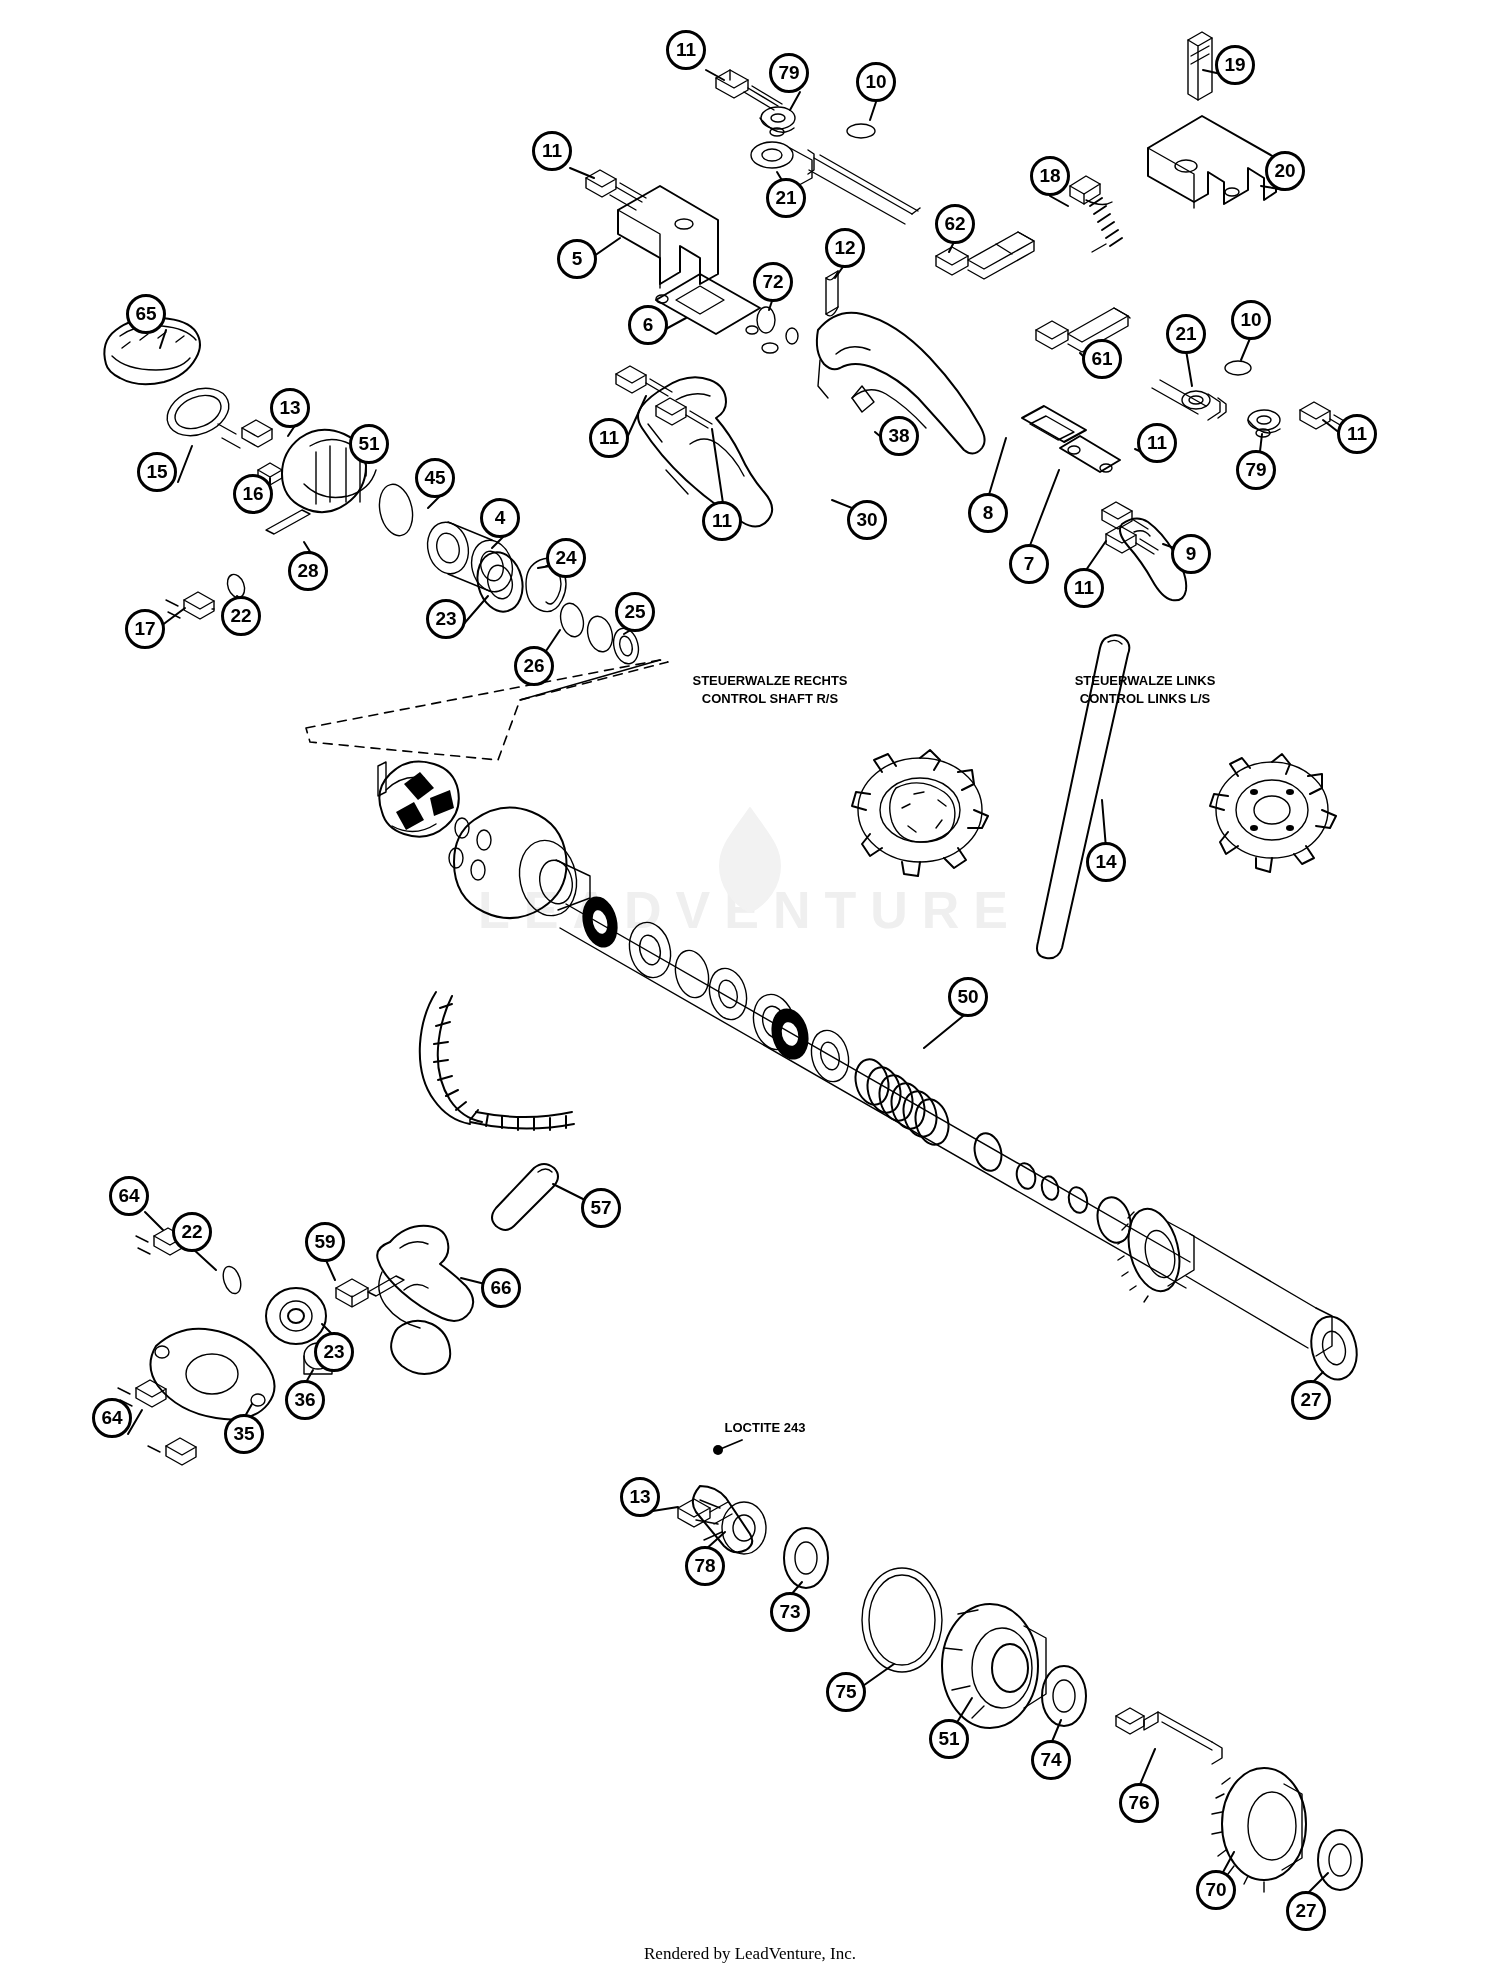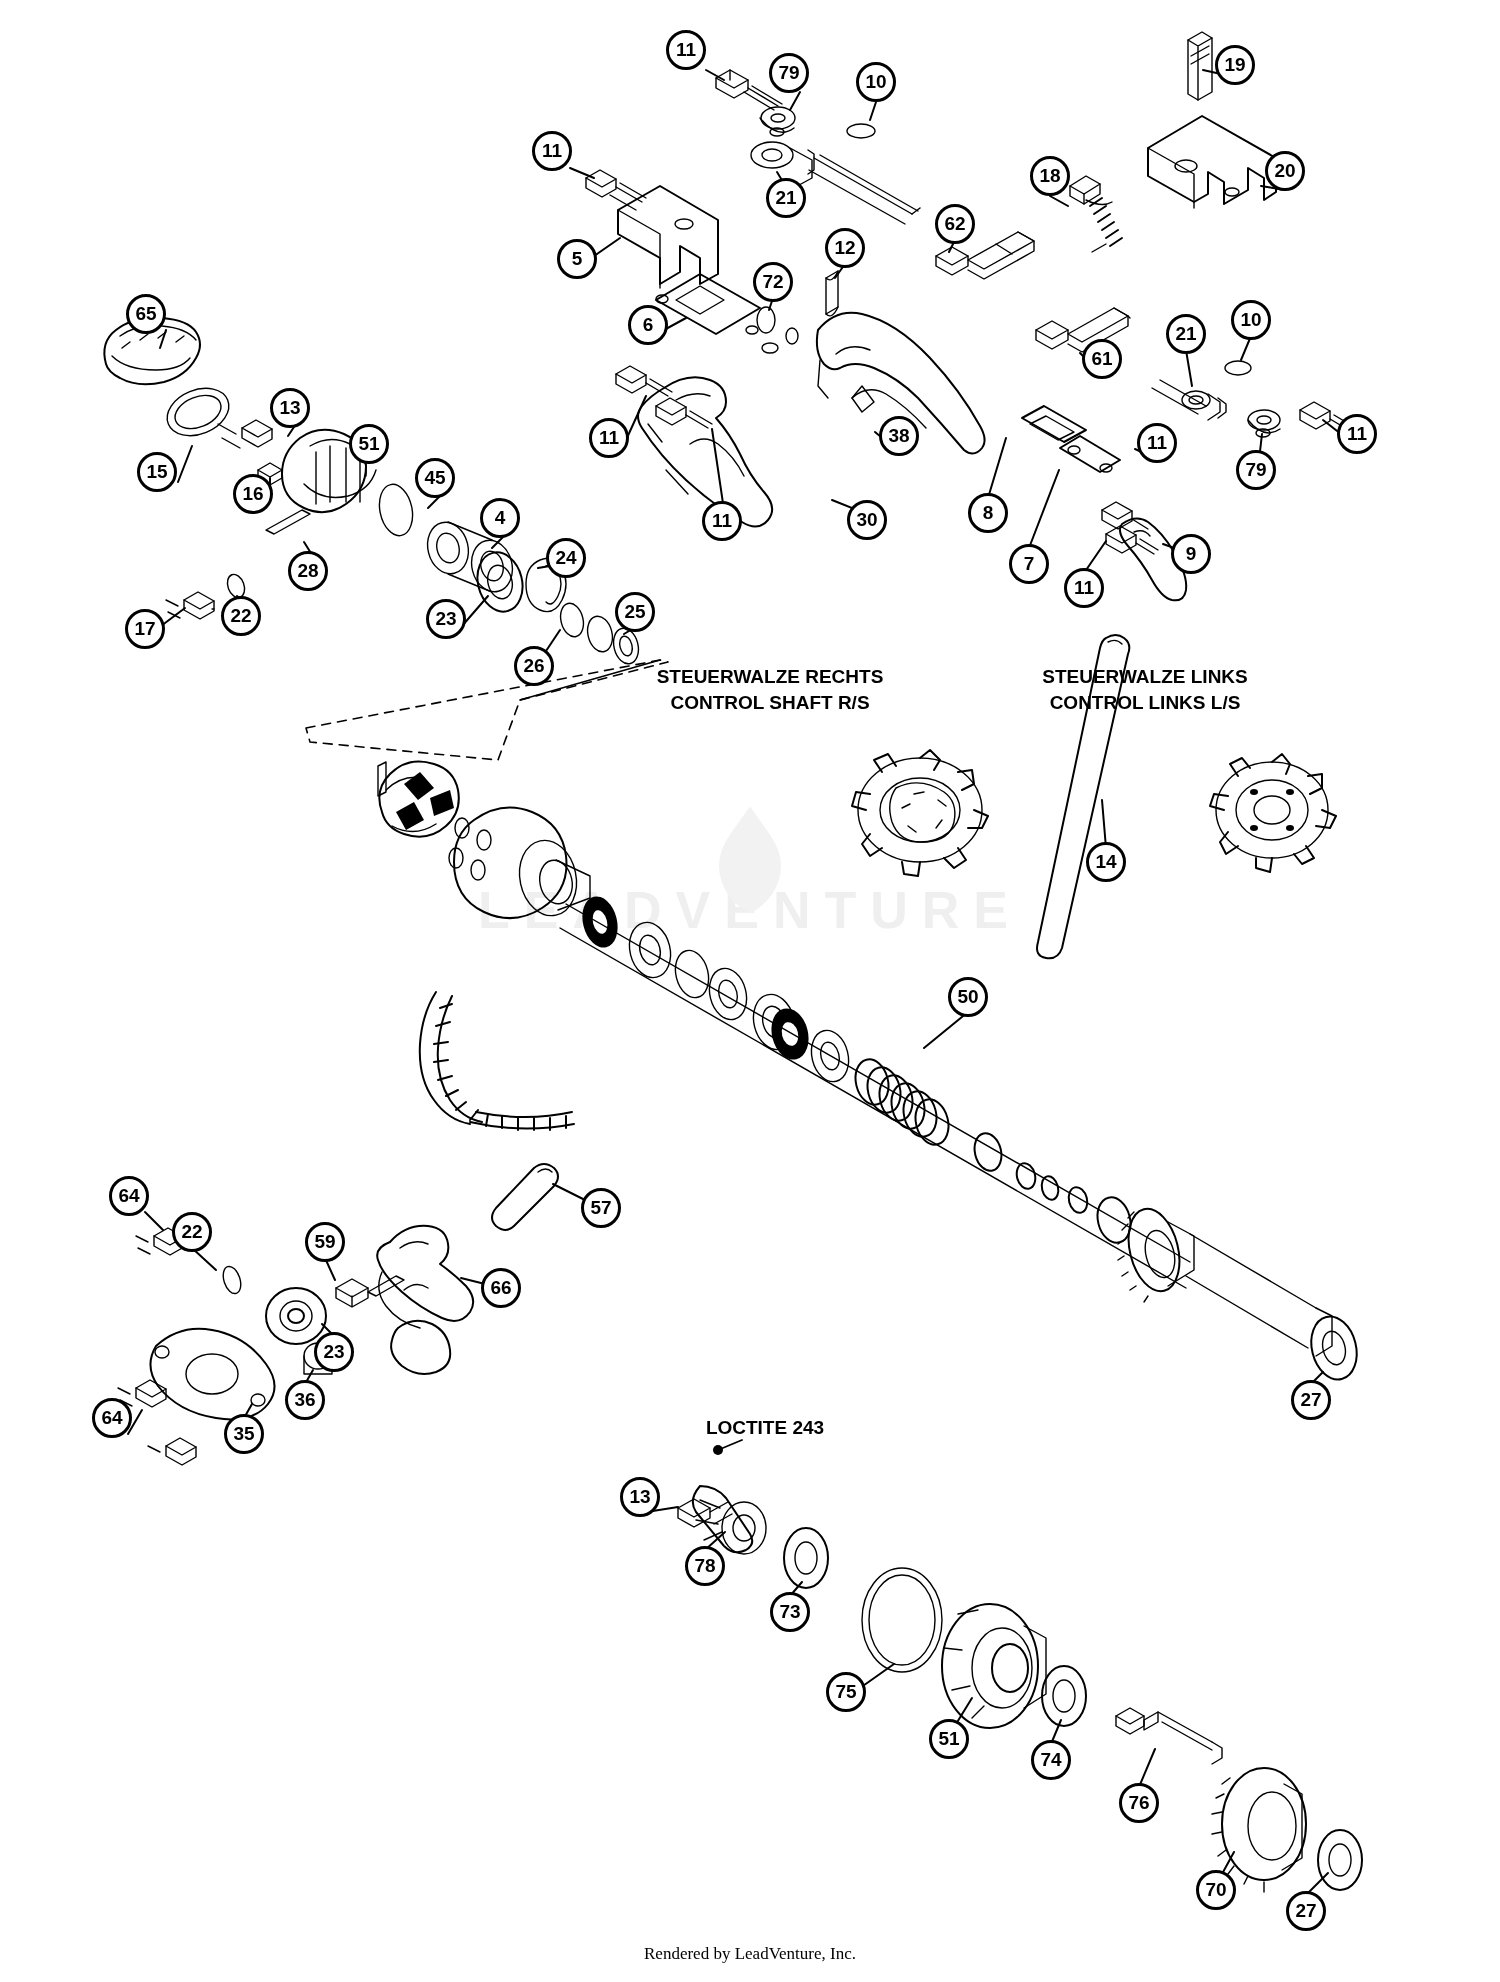--- a/index.html
+++ b/index.html
@@ -35,21 +35,21 @@
     display: flex;
     align-items: center;
     justify-content: center;
     box-sizing: border-box;
     letter-spacing: 0px;
   }
   .label-text {
     position: absolute;
     font-family: "Liberation Sans", sans-serif;
     font-weight: bold;
-    font-size: 19px;
+    font-size: 13px;
     color: #000;
     white-space: pre;
     line-height: 1.35;
   }
   .footer-text {
     position: absolute;
     left: 0;
     width: 1500px;
     text-align: center;
     font-family: "Liberation Serif", serif;

